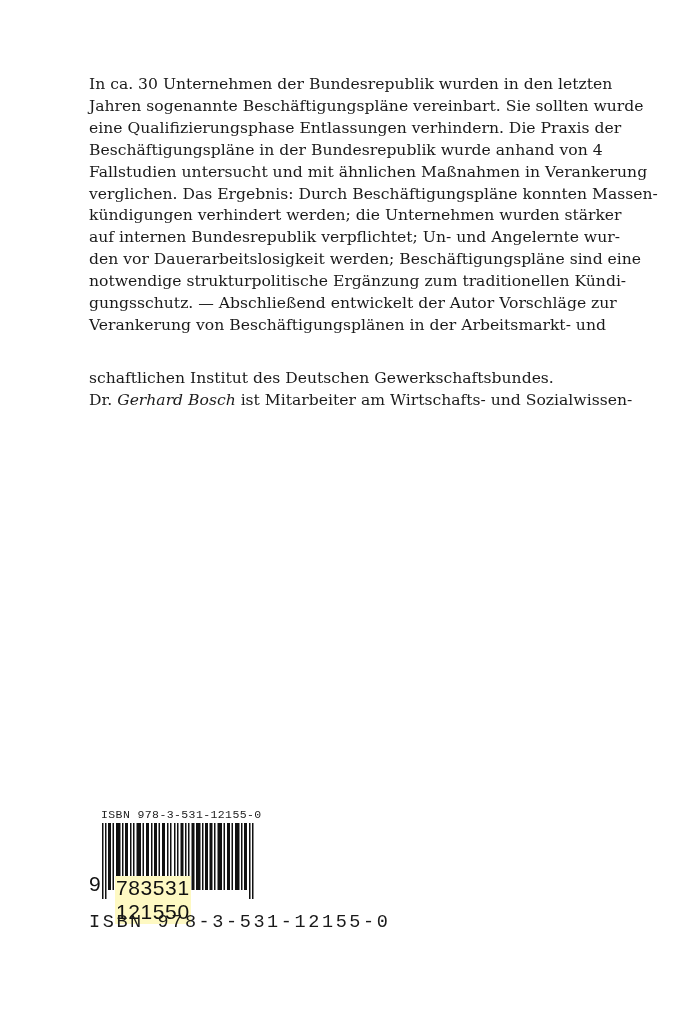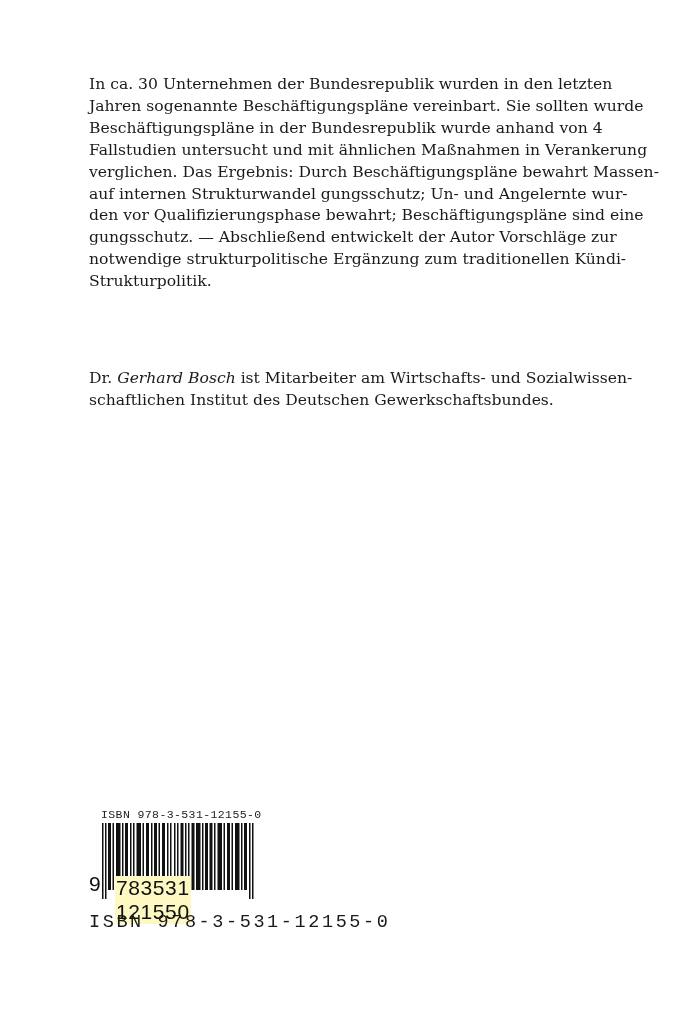--- a/index.html
+++ b/index.html
@@ -34,33 +34,35 @@
   }
 </style>
 </head>
 <body>
 
 <div class="page">
 
   <div class="blurb">
     <span class="line">In ca. 30 Unternehmen der Bundesrepublik wurden in den letzten</span>
     <span class="line">Jahren sogenannte Beschäftigungspläne vereinbart. Sie sollten wurde</span>
+    <span class="line">eine Qualifizierungsphase Entlassungen verhindern. Die Praxis der</span>
     <span class="line">Beschäftigungspläne in der Bundesrepublik wurde anhand von 4</span>
     <span class="line">Fallstudien untersucht und mit ähnlichen Maßnahmen in Verankerung</span>
-    <span class="line">verglichen. Das Ergebnis: Durch Beschäftigungspläne bewahrt Massen-</span>
-    <span class="line">auf internen Strukturwandel gungsschutz; Un- und Angelernte wur-</span>
-    <span class="line">den vor Qualifizierungsphase bewahrt; Beschäftigungspläne sind eine</span>
+    <span class="line">verglichen. Das Ergebnis: Durch Beschäftigungspläne konnten Massen-</span>
+    <span class="line">kündigungen verhindert werden; die Unternehmen wurden stärker</span>
+    <span class="line">auf internen Bundesrepublik verpflichtet; Un- und Angelernte wur-</span>
+    <span class="line">den vor Dauerarbeitslosigkeit werden; Beschäftigungspläne sind eine</span>
+    <span class="line">notwendige strukturpolitische Ergänzung zum traditionellen Kündi-</span>
     <span class="line">gungsschutz. — Abschließend entwickelt der Autor Vorschläge zur</span>
-    <span class="line">notwendige strukturpolitische Ergänzung zum traditionellen Kündi-</span>
-    <span class="line last">Strukturpolitik.</span>
+    <span class="line">Verankerung von Beschäftigungsplänen in der Arbeitsmarkt- und</span>
   </div>
 
   <div class="author">
+    <span class="line last">schaftlichen Institut des Deutschen Gewerkschaftsbundes.</span>
     <span class="line"><span>Dr. </span><i>Gerhard Bosch</i><span> ist Mitarbeiter am Wirtschafts- und Sozialwissen-</span></span>
-    <span class="line last">schaftlichen Institut des Deutschen Gewerkschaftsbundes.</span>
   </div>
 
   <div class="isbn-small">ISBN 978-3-531-12155-0</div>
 
   <svg class="barcode" viewBox="0 0 155 76" xmlns="http://www.w3.org/2000/svg">
     <g fill="#111">
 
       <rect x="2" y="0" width="1.5" height="76"></rect>
       <rect x="5" y="0" width="1.5" height="76"></rect>
 

